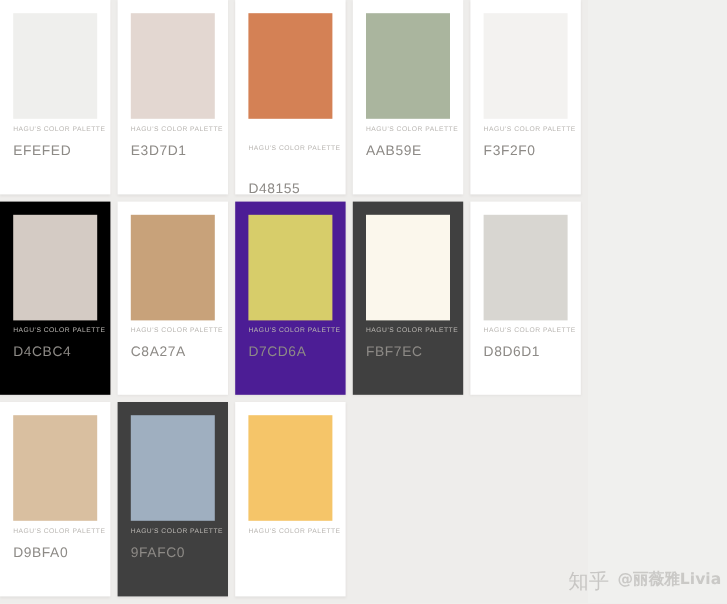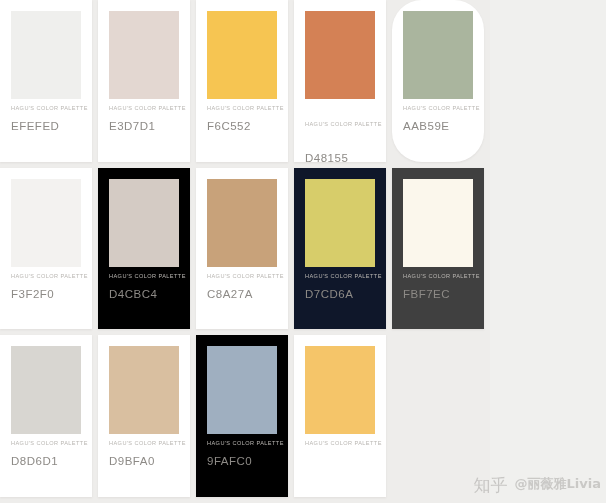--- a/index.html
+++ b/index.html
@@ -97,71 +97,66 @@
     <div class="palette-card" style="background: rgb(255, 255, 255);">
       <div class="swatch" style="background: rgb(239, 239, 237);"></div>
       <div class="card-caption" style="color: rgb(185, 182, 178);">HAGU'S COLOR PALETTE</div>
       <div class="card-hex" style="color: rgb(141, 138, 134);">EFEFED</div>
     </div>
     <div class="palette-card" style="background: rgb(255, 255, 255);">
       <div class="swatch" style="background: rgb(227, 215, 209);"></div>
       <div class="card-caption" style="color: rgb(185, 182, 178);">HAGU'S COLOR PALETTE</div>
       <div class="card-hex" style="color: rgb(141, 138, 134);">E3D7D1</div>
     </div>
-    <div class="palette-card" style="background: rgb(255, 255, 255);">
-      <div class="swatch" style="background: rgb(246, 197, 82);"></div>
-      <div class="card-caption" style="color: rgb(185, 182, 178);">HAGU'S COLOR PALETTE</div>
-      <div class="card-hex" style="color: rgb(141, 138, 134);">F6C552</div>
-    </div>
     <div class="palette-card" style="background: rgb(255, 255, 255); gap: 16px;">
       <div class="swatch" style="background: rgb(212, 129, 85);"></div>
       <div class="card-caption" style="color: rgb(185, 182, 178);">HAGU'S COLOR PALETTE</div>
       <div class="card-hex" style="color: rgb(141, 138, 134);">D48155</div>
     </div>
-    <div class="palette-card" style="background: rgb(255, 255, 255); border-radius: 30px;">
+    <div class="palette-card" style="background: rgb(255, 255, 255);">
       <div class="swatch" style="background: rgb(170, 181, 158);"></div>
       <div class="card-caption" style="color: rgb(185, 182, 178);">HAGU'S COLOR PALETTE</div>
       <div class="card-hex" style="color: rgb(141, 138, 134);">AAB59E</div>
     </div>
     <div class="palette-card" style="background: rgb(255, 255, 255);">
       <div class="swatch" style="background: rgb(243, 242, 240);"></div>
       <div class="card-caption" style="color: rgb(185, 182, 178);">HAGU'S COLOR PALETTE</div>
       <div class="card-hex" style="color: rgb(141, 138, 134);">F3F2F0</div>
     </div>
     <div class="palette-card" style="background: #000000;">
       <div class="swatch" style="background: rgb(212, 203, 196);"></div>
       <div class="card-caption" style="color: rgb(185, 182, 178);">HAGU'S COLOR PALETTE</div>
       <div class="card-hex" style="color: rgb(141, 138, 134);">D4CBC4</div>
     </div>
     <div class="palette-card" style="background: rgb(255, 255, 255);">
       <div class="swatch" style="background: rgb(200, 162, 122);"></div>
       <div class="card-caption" style="color: rgb(185, 182, 178);">HAGU'S COLOR PALETTE</div>
       <div class="card-hex" style="color: rgb(141, 138, 134);">C8A27A</div>
     </div>
-    <div class="palette-card" style="background: #0f172a;">
+    <div class="palette-card" style="background: #4c1d95;">
       <div class="swatch" style="background: rgb(215, 205, 106);"></div>
       <div class="card-caption" style="color: rgb(185, 182, 178);">HAGU'S COLOR PALETTE</div>
       <div class="card-hex" style="color: rgb(141, 138, 134);">D7CD6A</div>
     </div>
     <div class="palette-card" style="background: #404040;">
       <div class="swatch" style="background: rgb(251, 247, 236);"></div>
       <div class="card-caption" style="color: rgb(185, 182, 178);">HAGU'S COLOR PALETTE</div>
       <div class="card-hex" style="color: rgb(141, 138, 134);">FBF7EC</div>
     </div>
     <div class="palette-card" style="background: rgb(255, 255, 255);">
       <div class="swatch" style="background: rgb(216, 214, 209);"></div>
       <div class="card-caption" style="color: rgb(185, 182, 178);">HAGU'S COLOR PALETTE</div>
       <div class="card-hex" style="color: rgb(141, 138, 134);">D8D6D1</div>
     </div>
     <div class="palette-card" style="background: rgb(255, 255, 255);">
       <div class="swatch" style="background: rgb(217, 191, 160);"></div>
       <div class="card-caption" style="color: rgb(185, 182, 178);">HAGU'S COLOR PALETTE</div>
       <div class="card-hex" style="color: rgb(141, 138, 134);">D9BFA0</div>
     </div>
-    <div class="palette-card" style="background: #000000;">
+    <div class="palette-card" style="background: #404040;">
       <div class="swatch" style="background: rgb(159, 175, 192);"></div>
       <div class="card-caption" style="color: rgb(185, 182, 178);">HAGU'S COLOR PALETTE</div>
       <div class="card-hex" style="color: rgb(141, 138, 134);">9FAFC0</div>
     </div>
     <div class="palette-card" style="background: rgb(255, 255, 255);">
       <div class="swatch" style="background: rgb(245, 197, 105);"></div>
       <div class="card-caption" style="color: rgb(185, 182, 178);">HAGU'S COLOR PALETTE</div>
       <div class="card-hex" style="color: rgb(141, 138, 134);"></div>
     </div>
   </div>

